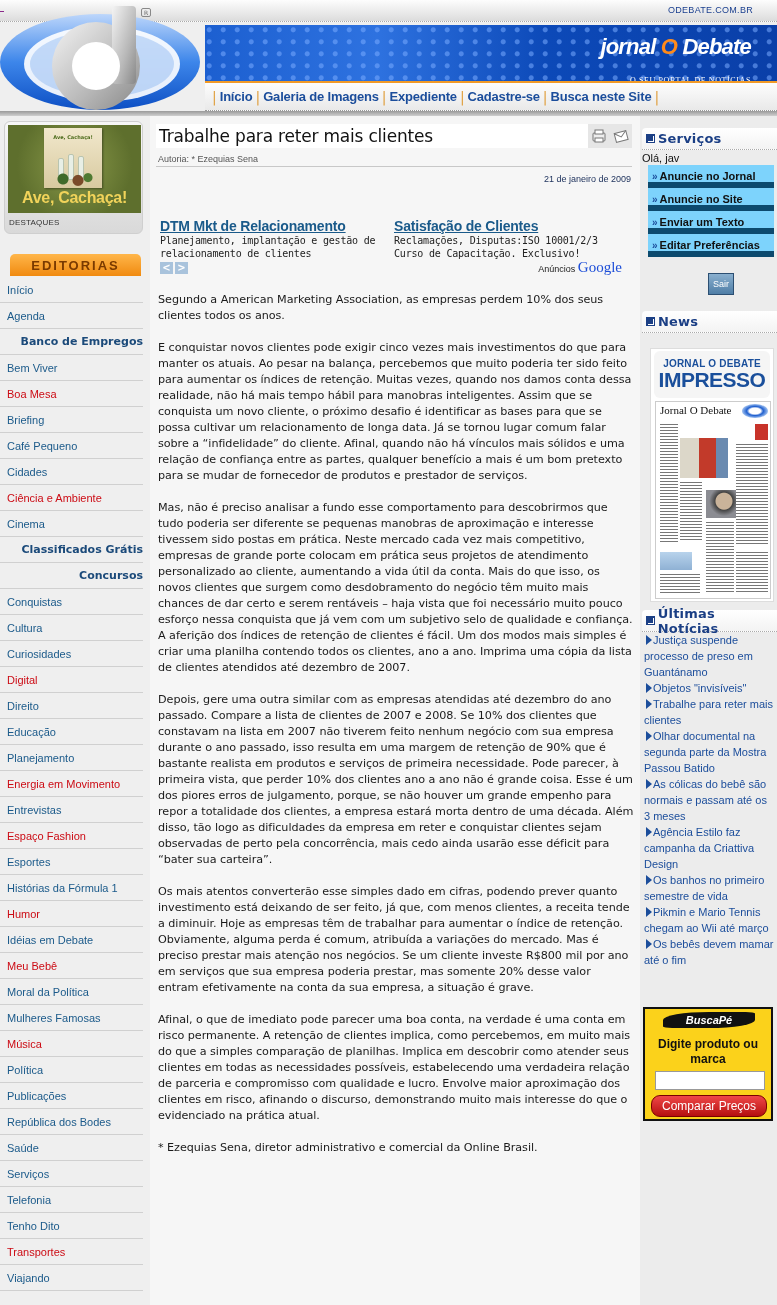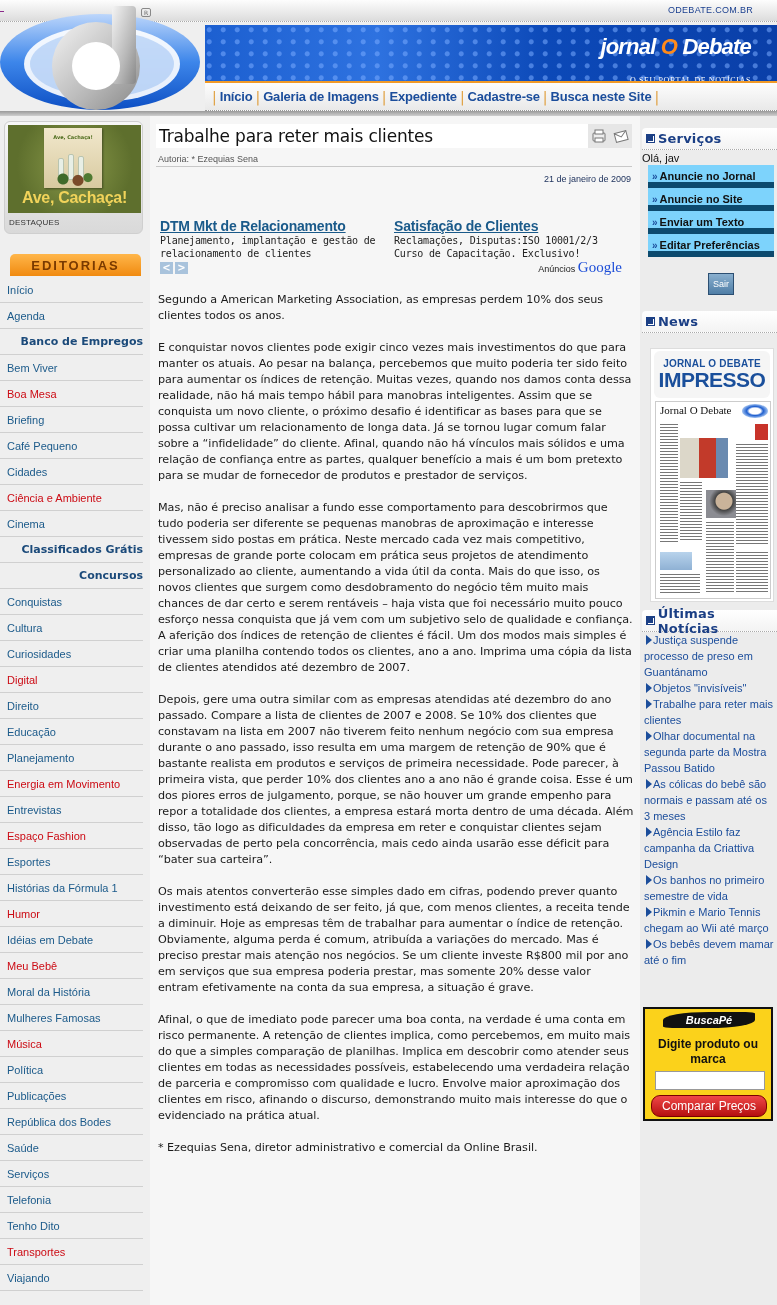--- a/index.html
+++ b/index.html
@@ -223,21 +223,21 @@
       <li>Educação</li>
       <li>Planejamento</li>
       <li class="red">Energia em Movimento</li>
       <li>Entrevistas</li>
       <li class="red">Espaço Fashion</li>
       <li>Esportes</li>
       <li>Histórias da Fórmula 1</li>
       <li class="red">Humor</li>
       <li>Idéias em Debate</li>
       <li class="red">Meu Bebê</li>
-      <li>Moral da História</li>
+      <li>Moral da Política</li>
       <li>Mulheres Famosas</li>
       <li class="red">Música</li>
       <li>Política</li>
       <li>Publicações</li>
       <li>República dos Bodes</li>
       <li>Saúde</li>
       <li>Serviços</li>
       <li>Telefonia</li>
       <li>Tenho Dito</li>
       <li class="red">Transportes</li>

